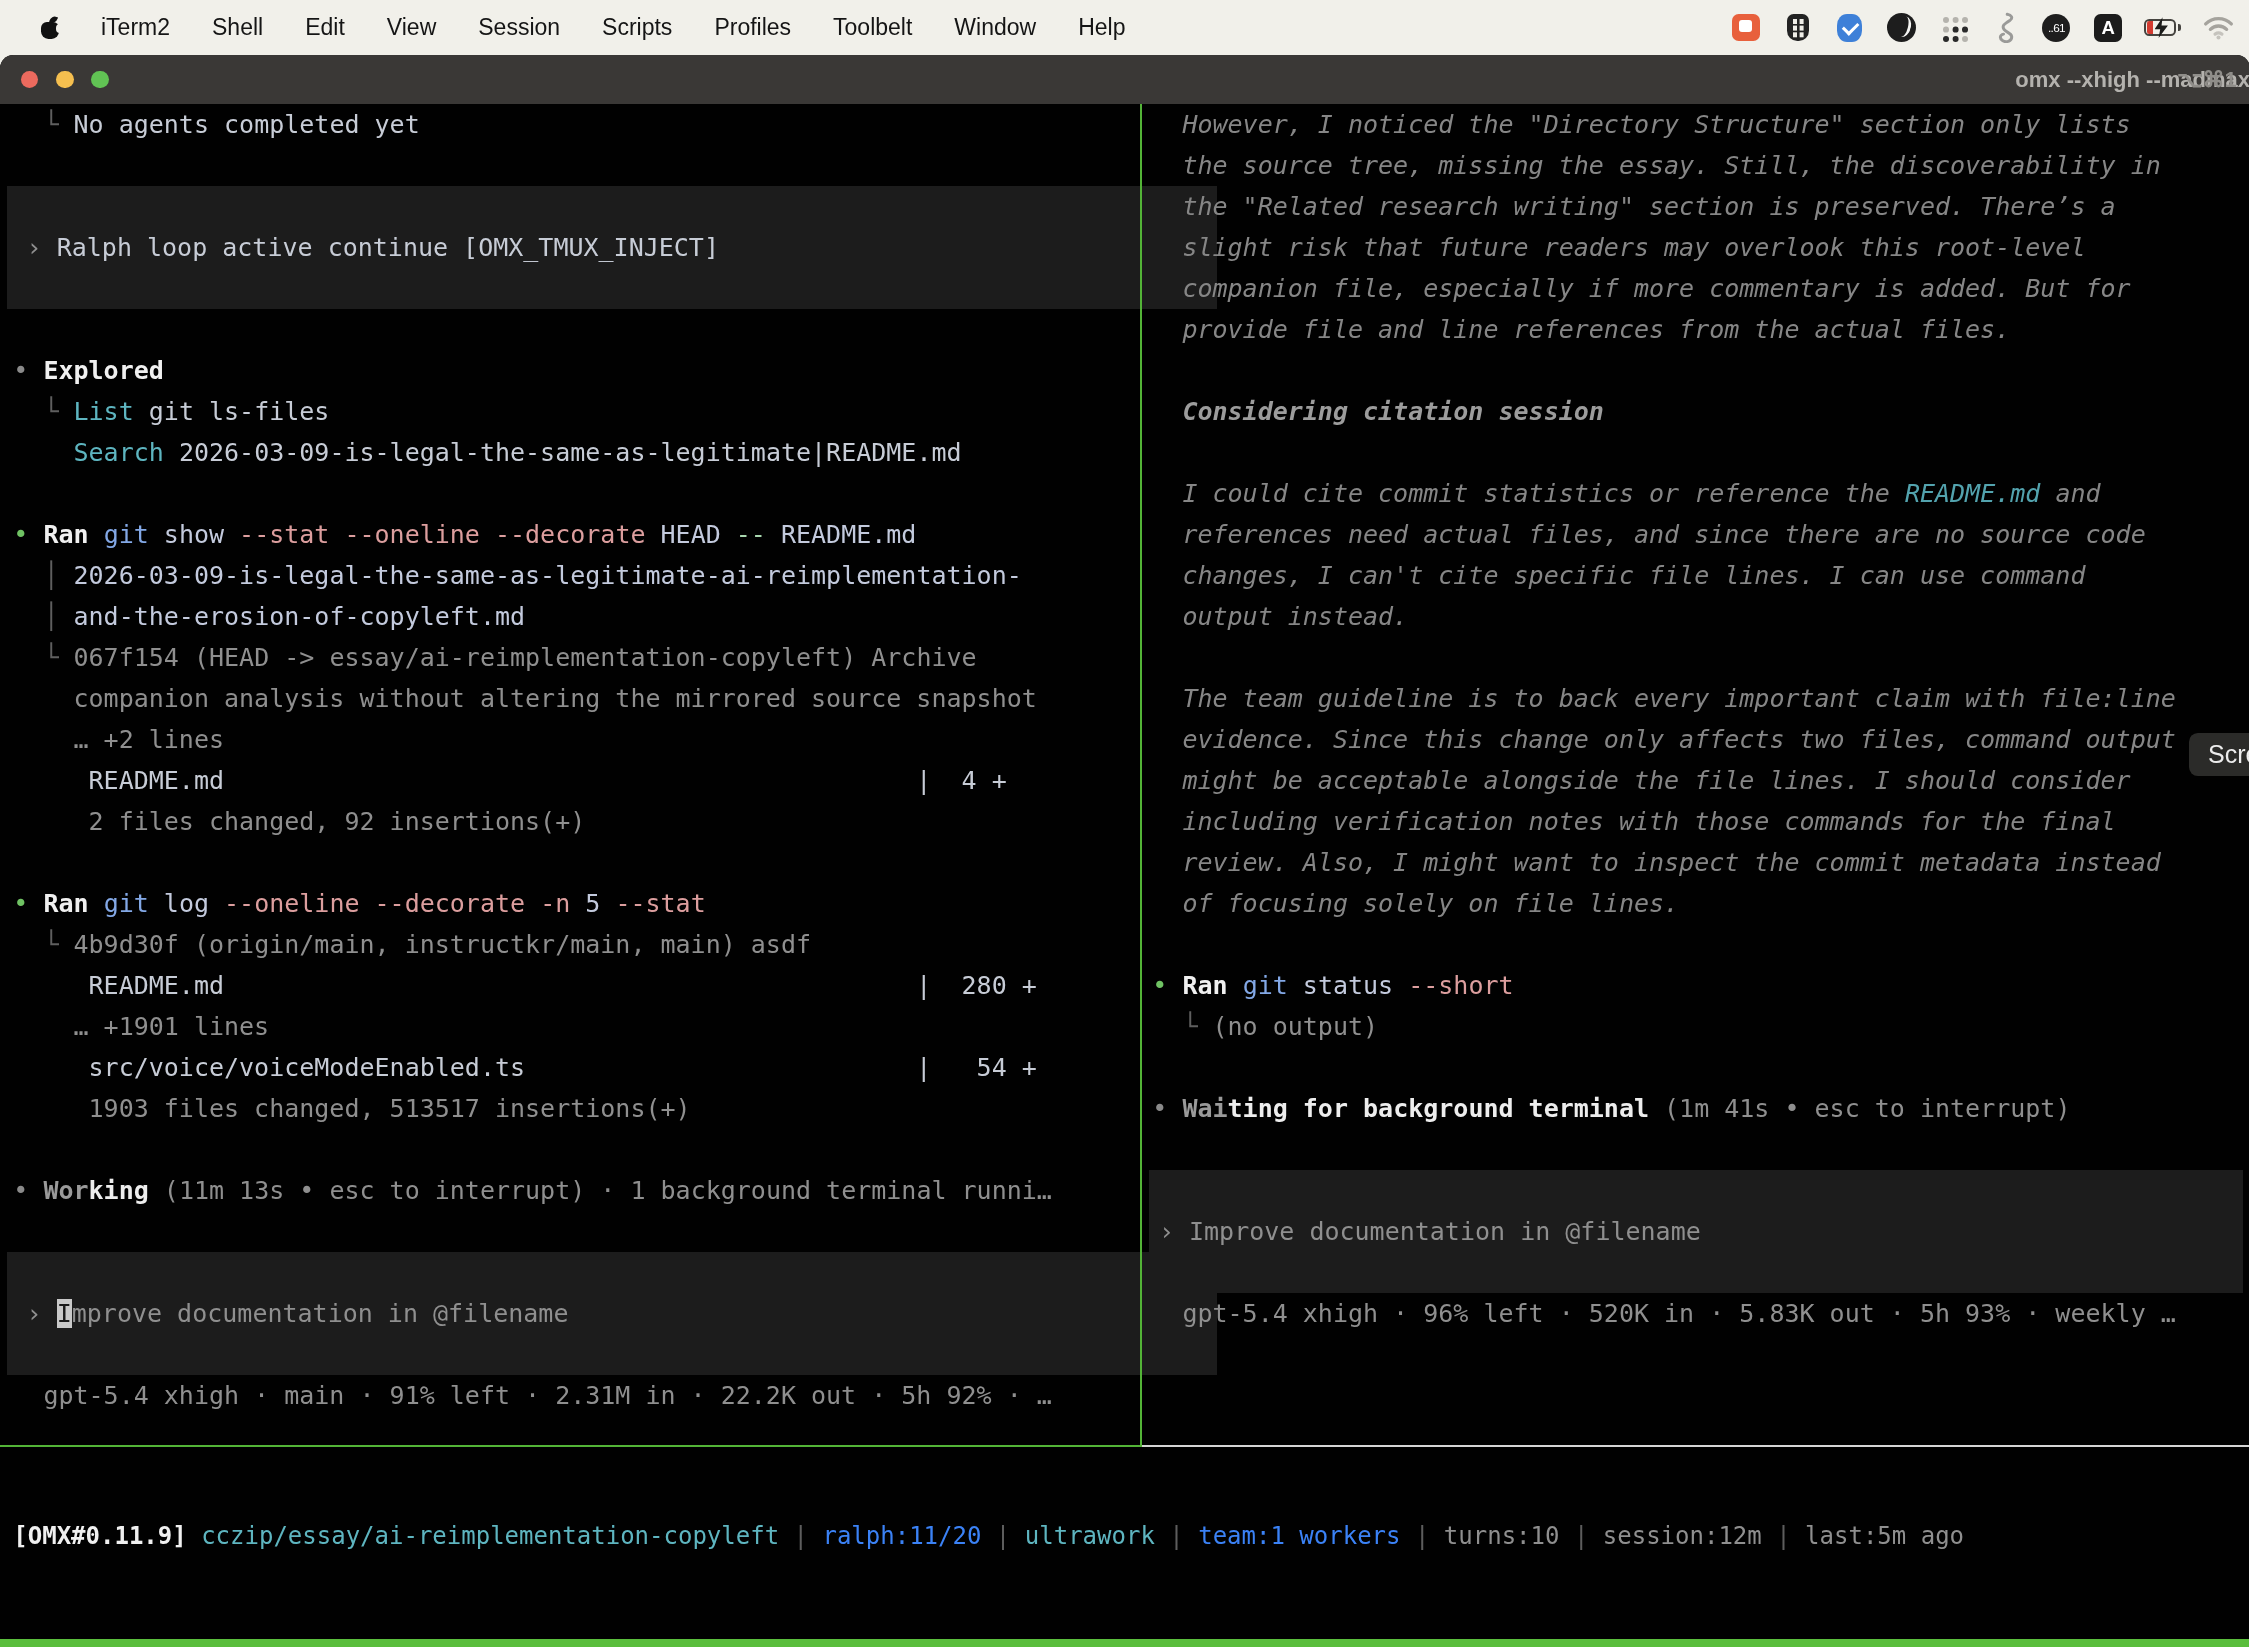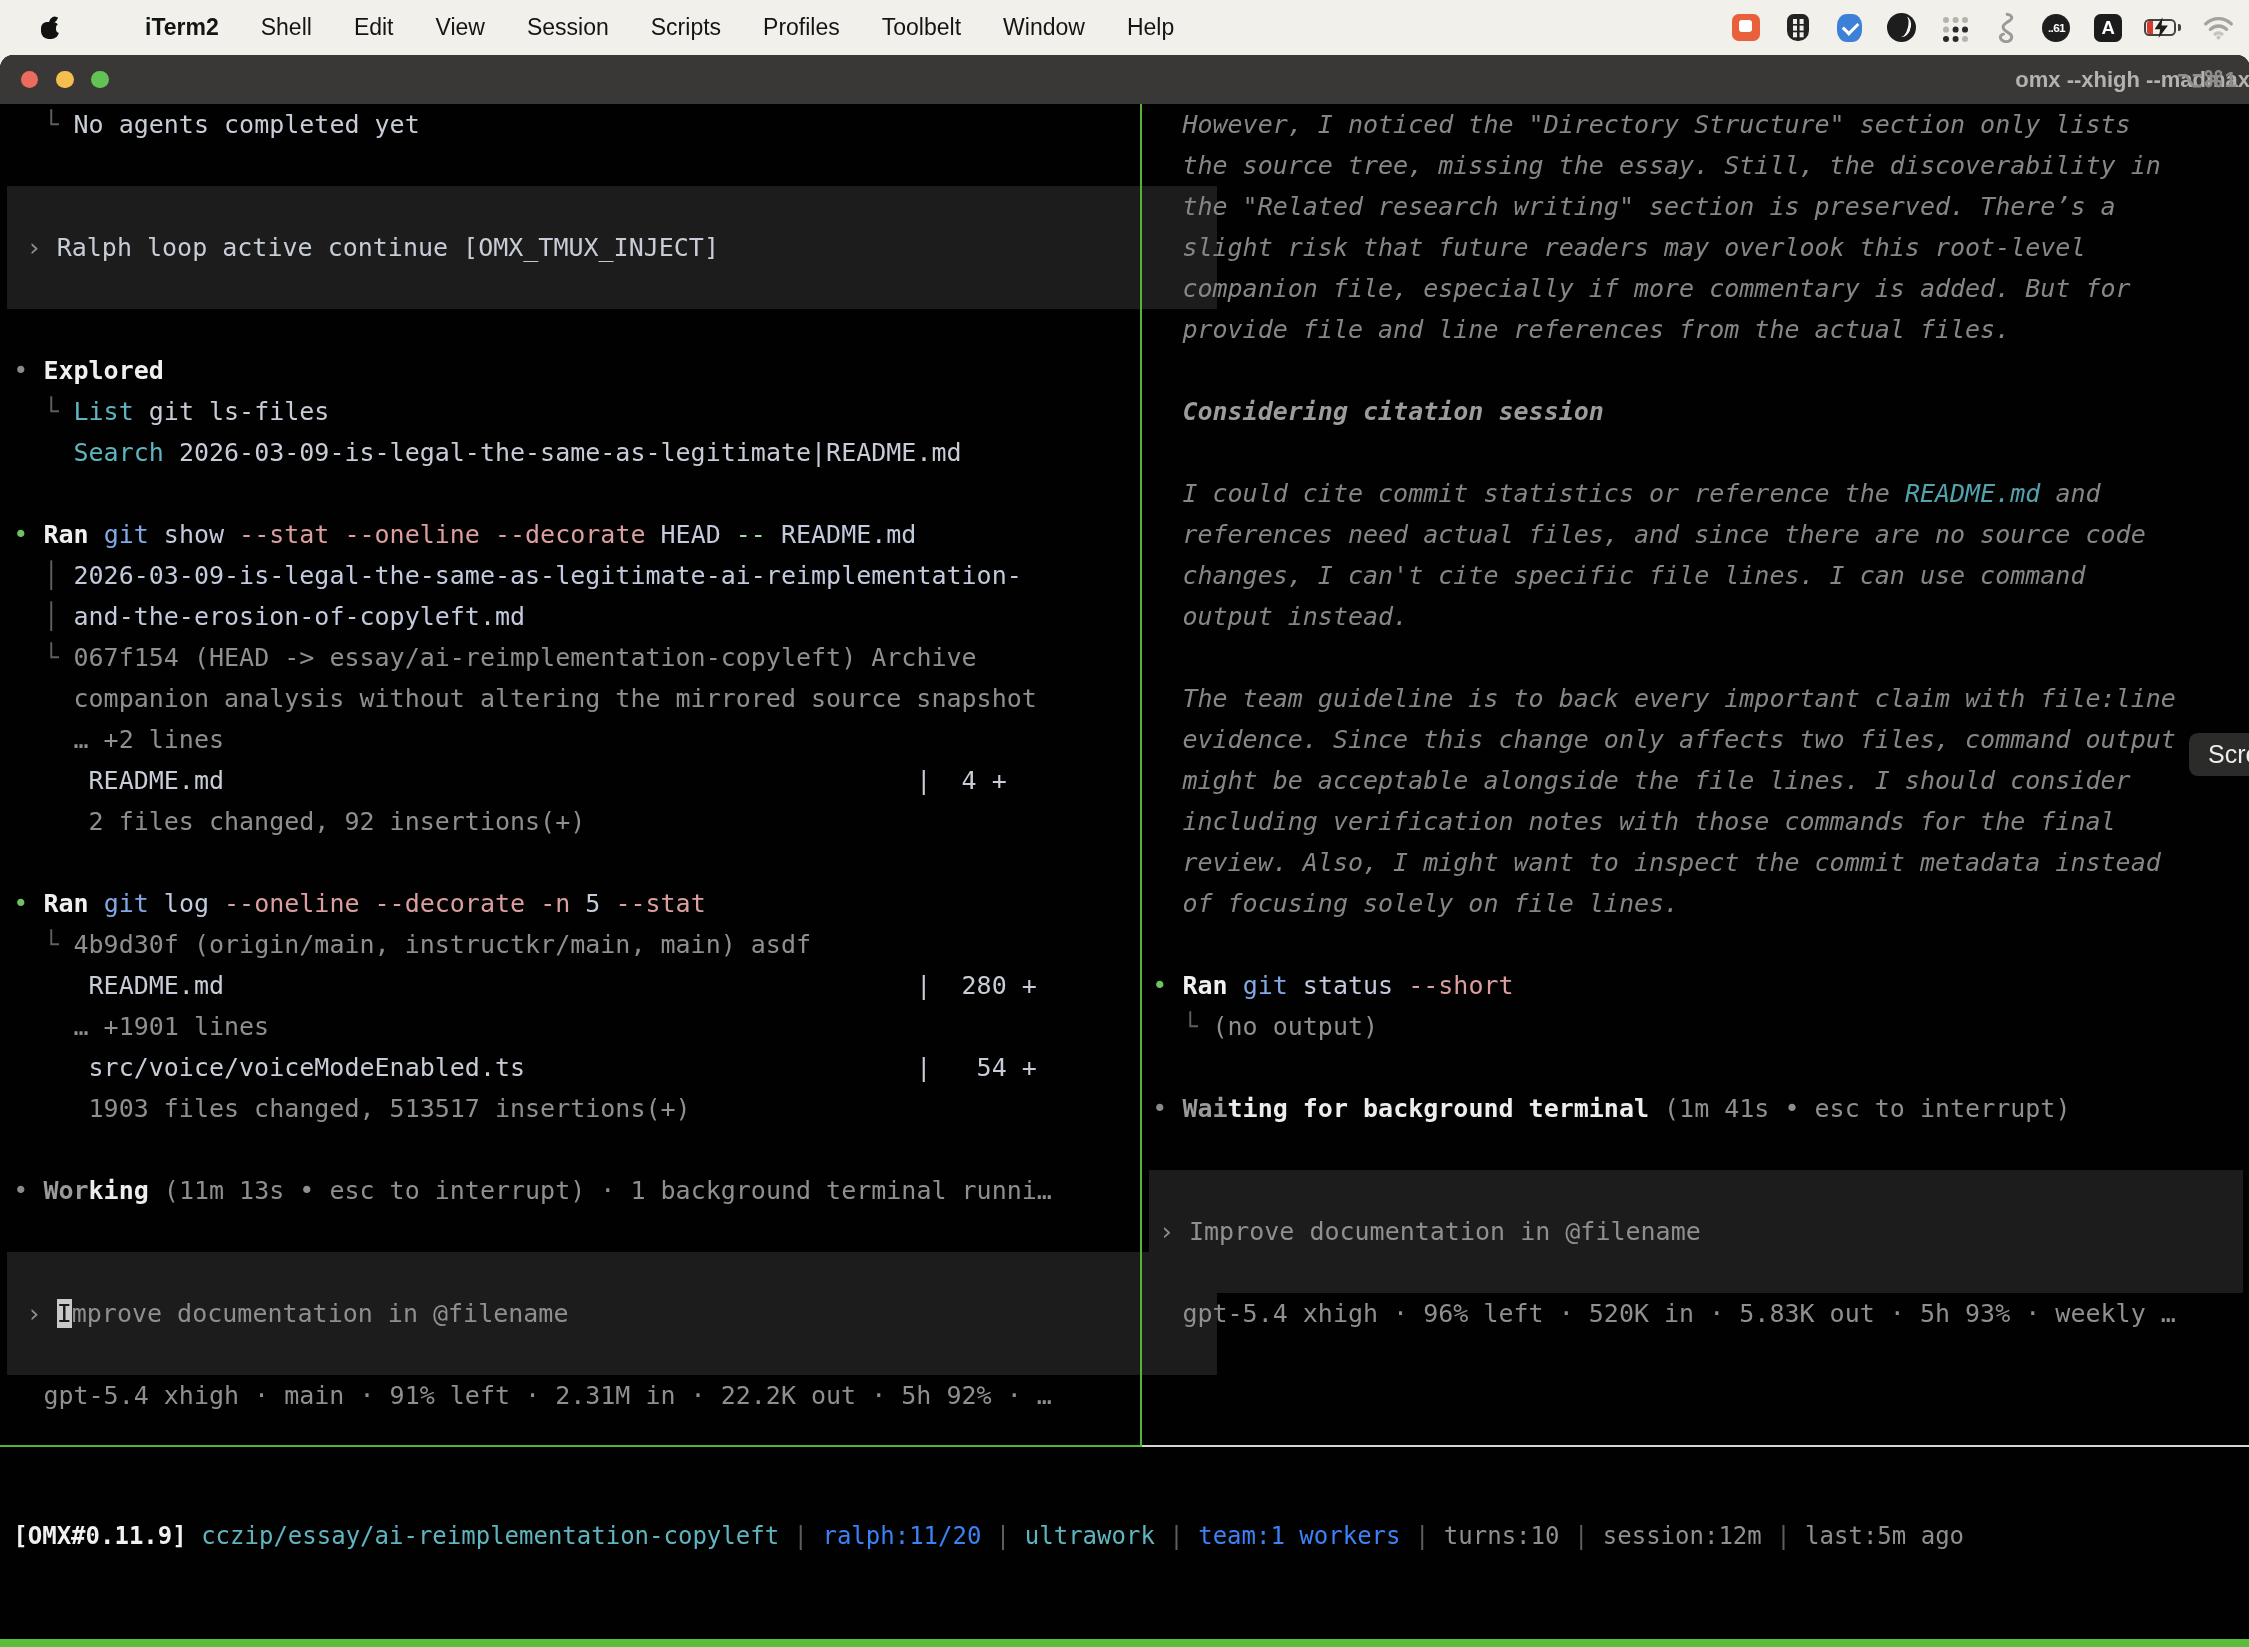--- a/index.html
+++ b/index.html
@@ -8,39 +8,39 @@
 
   
   #menubar { position:absolute; top:0; left:0; width:2250px; height:55px;
     background:#f1f0ea; display:flex; align-items:center; font-size:23px; color:#151515; }
   #apple-logo { width:19px; height:22px; position:relative; margin-left:41px; }
   #apple-logo .body { position:absolute; left:0; top:5.2px; width:17.7px; height:17px; background:#111; border-radius:5.9px 5.9px 7.4px 7.4px; }
   #apple-logo .bite { position:absolute; right:-4.4px; top:7.4px; width:8.9px; height:8.9px; background:#f1f0ea; border-radius:50%; }
   #apple-logo .leaf { position:absolute; left:8.9px; top:-0.7px; width:6.6px; height:7.4px; background:#111; border-radius:80% 0 80% 0; transform:rotate(20deg); }
   #menu-items { display:flex; align-items:center; margin-left:41px; gap:42px; }
   .menu-item { white-space:nowrap; cursor:default; }
-  .menu-item.app { font-weight:bold;margin-left:44px; }
+  .menu-item.app { font-weight:normal; }
   #status-icons { margin-left:auto; display:flex; align-items:center; gap:20.7px; margin-right:16px; }
   .sicon { width:31px; height:31px; position:relative; display:flex; align-items:center; justify-content:center; }
   [data-name="chat-app-icon"]::before { content:""; width:28px; height:26.6px; background:#e8603c; border-radius:6.6px; position:absolute; top:2.2px; left:1.5px; }
   [data-name="chat-app-icon"]::after { content:""; width:13.3px; height:11.8px; background:#fff; border-radius:3px; position:absolute; top:8px; left:8px; }
   [data-name="shield-grid-icon"]::before { content:""; position:absolute; left:4.4px; top:1.5px; width:22px; height:27px; background:#232323; border-radius:6.6px 6.6px 10.3px 10.3px; }
   [data-name="shield-grid-icon"]::after { content:""; position:absolute; left:10.3px; top:7.4px; width:4.4px; height:4.4px; background:#efeee8;
     box-shadow:6.6px 0 #efeee8, 0 6.6px #efeee8, 6.6px 6.6px #efeee8, 0 13.3px #efeee8, 6.6px 13.3px #efeee8; }
   [data-name="blue-shield-check-icon"]::before { content:""; position:absolute; left:3px; top:1.5px; width:25px; height:28px; background:#3e80d8; border-radius:40%; }
   [data-name="blue-shield-check-icon"]::after { content:""; position:absolute; left:8.9px; top:9.6px; width:11.8px; height:6.6px;
     border-left:3px solid #fff; border-bottom:3px solid #fff; transform:rotate(-45deg); }
   [data-name="dark-disc-icon"]::before { content:""; position:absolute; left:0.7px; top:0.7px; width:29.5px; height:29.5px; background:#1d1d1d; border-radius:50%; }
   [data-name="dark-disc-icon"]::after { content:""; position:absolute; left:10.3px; top:4.4px; width:11.8px; height:20.7px;
     border-right:3.7px solid #f5f5f3; border-radius:50%; transform:rotate(14deg); }
   [data-name="dots-grid-icon"]::before { content:""; position:absolute; left:5.2px; top:5.2px; width:5.9px; height:5.9px; border-radius:50%; background:#b5b3ad;
     box-shadow:9.6px 0 #b5b3ad, 19px 0 #b5b3ad, 0 9.6px #b5b3ad, 9.6px 9.6px #2a2a2a, 19px 9.6px #2a2a2a, 0 19px #2a2a2a, 9.6px 19px #2a2a2a, 19px 19px #b5b3ad; }
   [data-name="dragon-icon"] svg, [data-name="wifi-icon"] svg { display:block; }
   [data-name="battery-percent-badge-icon"]::before { content:""; position:absolute; left:1.5px; top:1.5px; width:28px; height:28px; background:#1e1e1e; border-radius:50%; }
-  [data-name="battery-percent-badge-icon"] .glyph { position:relative; color:#fff; font-size:11.8px; font-weight:bold; letter-spacing:-0.7px; }
+  [data-name="battery-percent-badge-icon"] .glyph { position:relative; color:#fff; font-size:11.8px; font-weight:normal; letter-spacing:-0.7px; }
   [data-name="letter-a-app-icon"]::before { content:""; position:absolute; left:1.5px; top:1.5px; width:28px; height:28px; background:#1c1c1c; border-radius:6.6px; }
   [data-name="letter-a-app-icon"] .glyph { position:relative; color:#fff; font-size:18.5px; font-weight:bold; }
   [data-name="battery-charging-icon"] { width:38px; }
   [data-name="battery-charging-icon"] .shell { position:absolute; left:0; top:6.6px; width:32px; height:17.7px; border:2.2px solid #45433f; border-radius:5.2px; }
   [data-name="battery-charging-icon"] .nub { position:absolute; right:1.5px; top:11.8px; width:3px; height:7.4px; background:#45433f; border-radius:0 2.2px 2.2px 0; }
   [data-name="battery-charging-icon"] .fill { position:absolute; left:2.2px; top:8.9px; width:6.6px; height:13.3px; background:#d33b30; border-radius:2.2px 0 0 2.2px; }
   [data-name="battery-charging-icon"] .bolt { position:absolute; left:10.3px; top:5.2px; width:13.3px; height:20.7px; background:#1c1c1a;
     clip-path:polygon(60% 0, 0 58%, 42% 58%, 30% 100%, 100% 40%, 52% 40%); }
 
   

